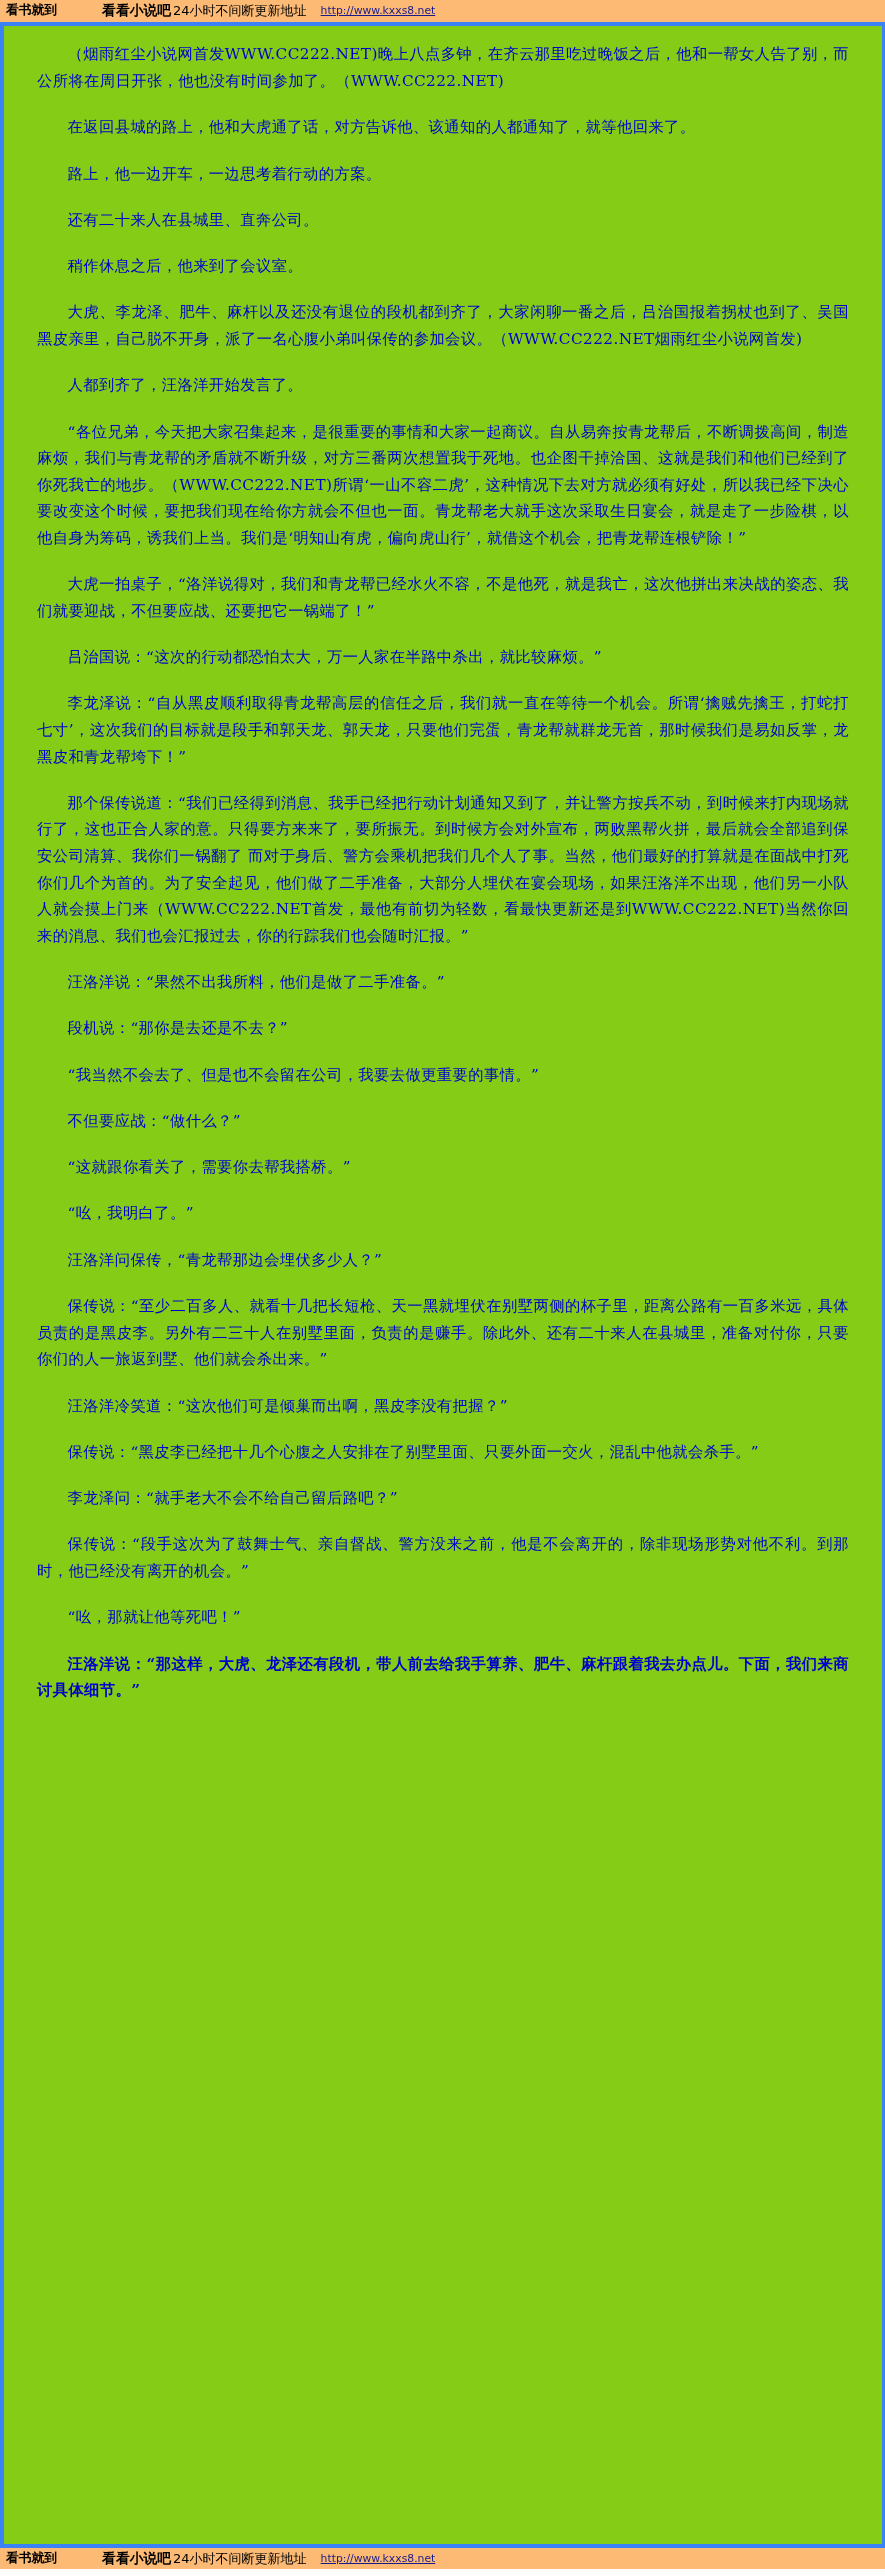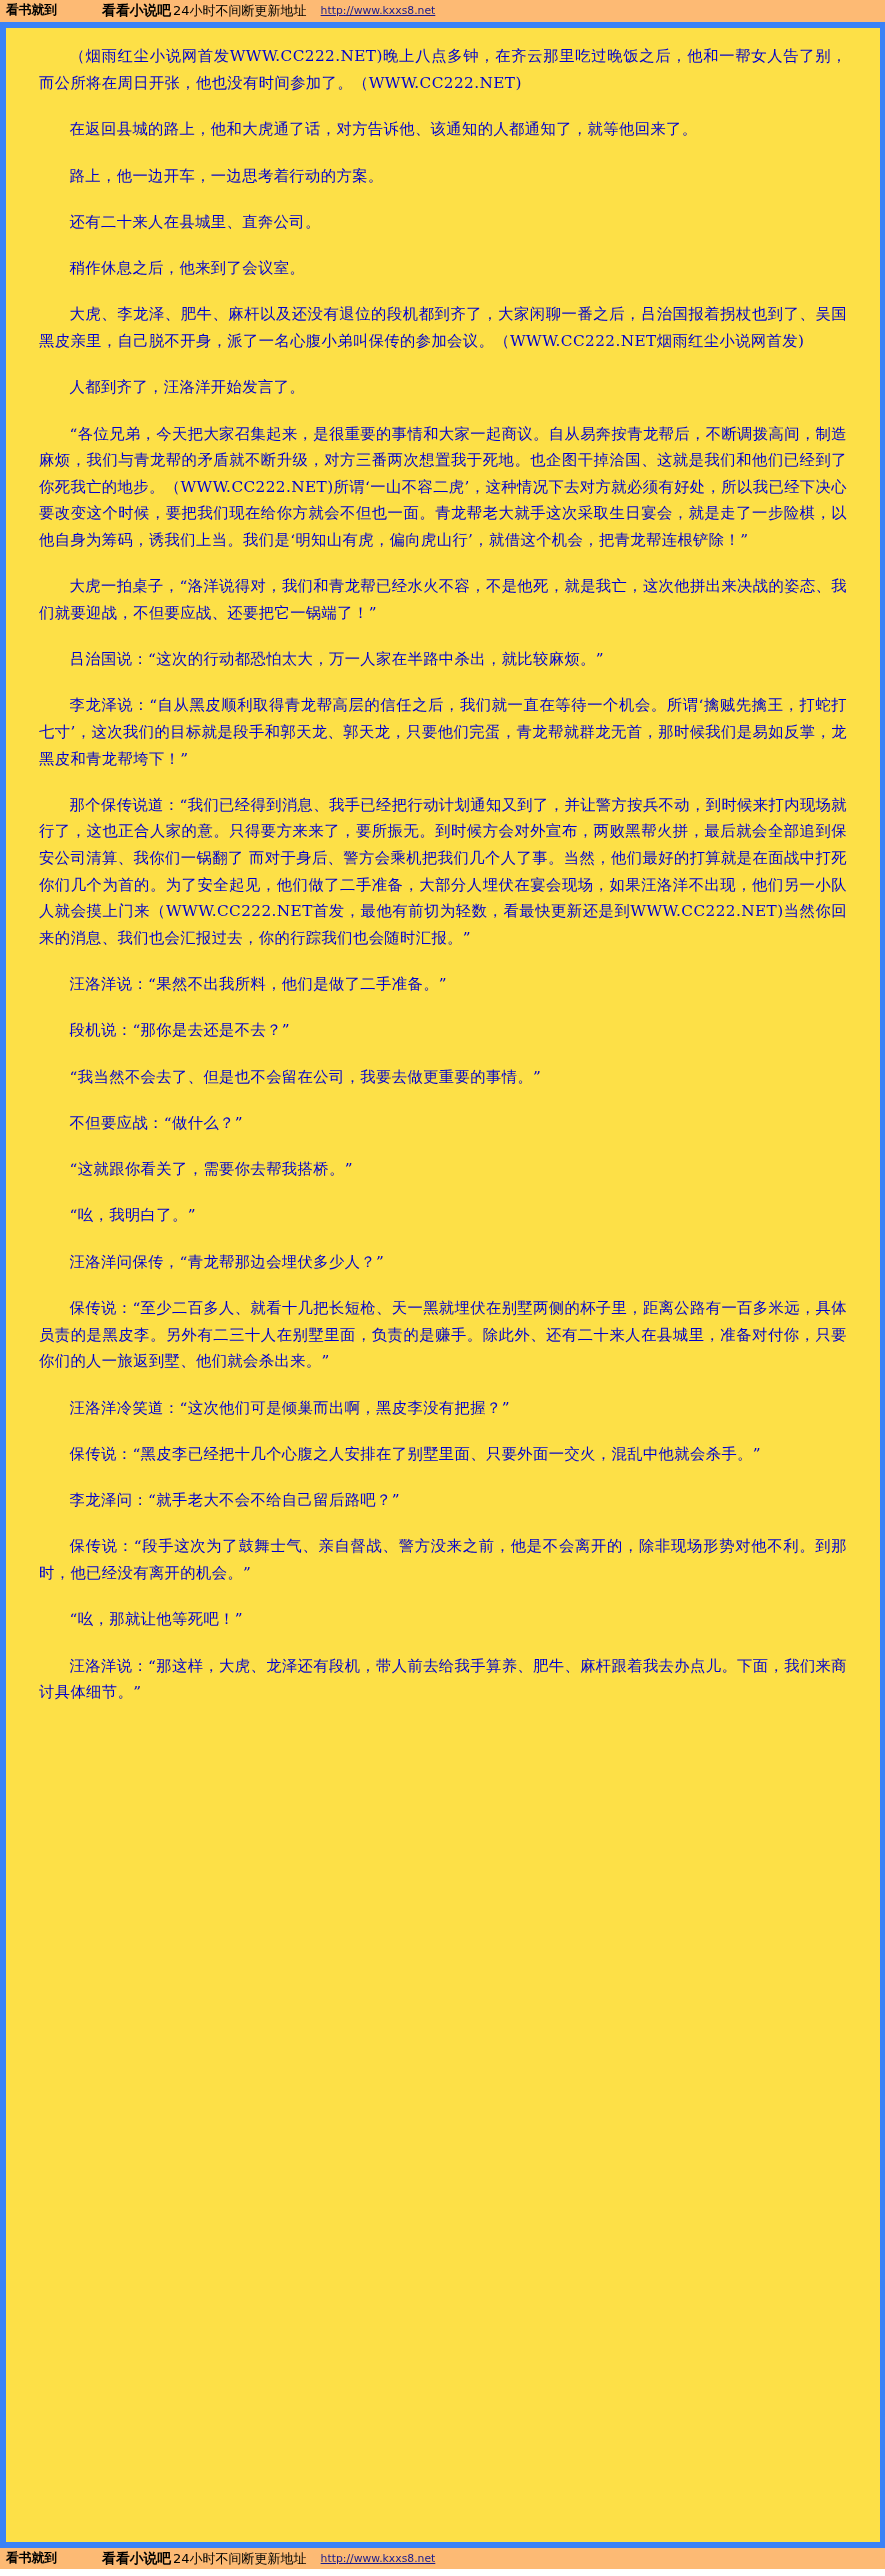--- a/index.html
+++ b/index.html
@@ -51,39 +51,40 @@
   }
   .header-bar .url,
   .footer-bar .url {
     font-size: 10.8px;
     color: #1a1a8c;
     margin-left: 14px;
     text-decoration: underline;
     font-family: "DejaVu Sans", sans-serif;
   }
   .content {
-    background: #fde047;
-    border: 6px solid #3b82f6;
+    background: #84cc16;
+    border: 4px solid #3b82f6;
     box-sizing: border-box;
     width: 886px;
     min-height: 2526px;
     padding: 15.7px 33px 25.6px 33px;
   }
   .para {
     color: #0000cd;
     font-size: 15.3px;
     line-height: 26.6px;
     margin: 0 0 19.7px 0;
     text-align: justify;
     text-indent: 2em;
     font-family: "DejaVu Serif", serif;
     letter-spacing: 0.4px;
   }
   .para:last-child {
     margin-bottom: 0;
+    font-weight: bold;
   }
 </style>
 </head>
 <body>
 
 <div class="page">
 
   <div class="header-bar">
     <span class="lead">看书就到</span>
     <span class="strong">看看小说吧</span>

